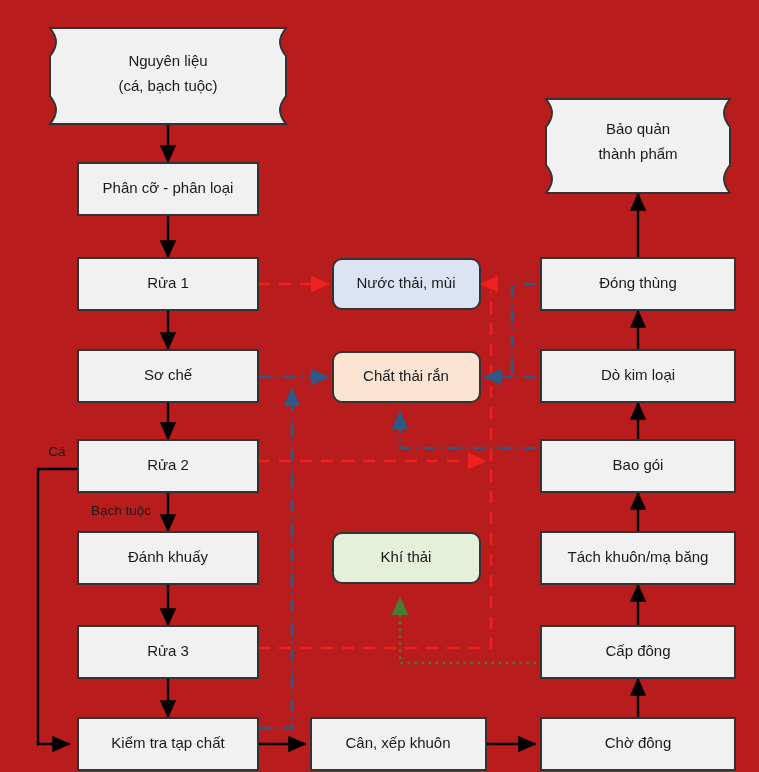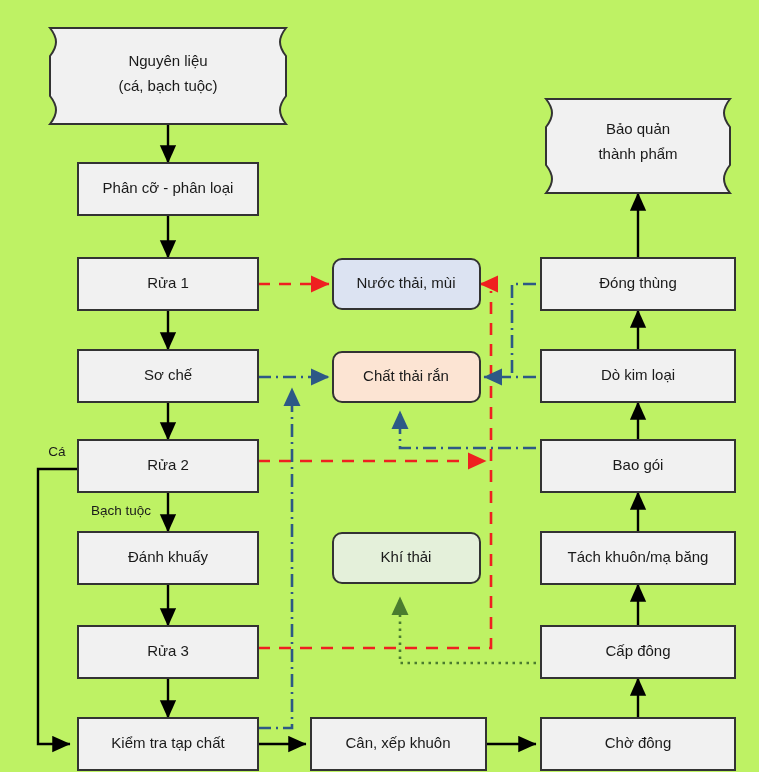--- a/index.html
+++ b/index.html
@@ -7,21 +7,21 @@
     padding: 0;
     background: #ffffff;
   }
   body {
     font-family: "Liberation Sans", sans-serif;
   }
   #diagram-root {
     position: relative;
     width: 759px;
     height: 772px;
-    background: #bef264;
+    background: #b91c1c;
     overflow: hidden;
   }
   svg.flow {
     display: block;
     width: 759px;
     height: 772px;
   }
   .node-rect {
     fill: #f1f1f1;
     stroke: #333333;

